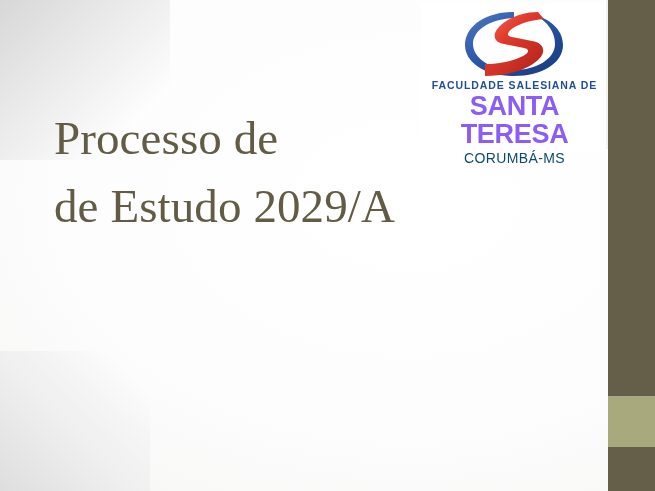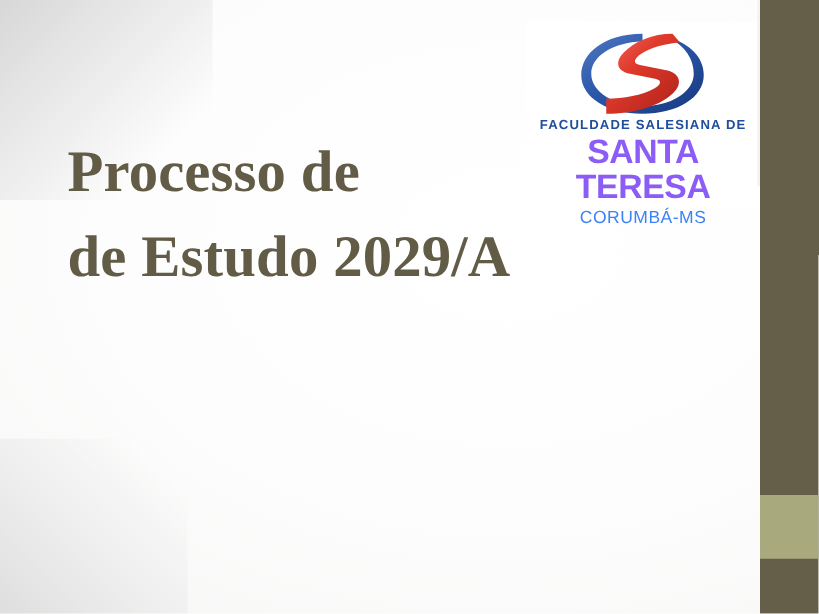--- a/index.html
+++ b/index.html
@@ -44,30 +44,30 @@
   .title-block {
     position: absolute;
     left: 54px;
     top: 104px;
     width: 520px;
   }
   .title-line {
     color: #625c46;
     font-size: 47px;
     line-height: 68px;
-    font-weight: bold;
+    font-weight: normal;
     letter-spacing: 0.1px;
     white-space: nowrap;
   }
 
   
   .logo-panel {
     position: absolute;
     left: 421px;
-    top: 18px;
+    top: 3px;
     width: 187px;
     height: 149px;
     background: #ffffff;
   }
   .logo-mark {
     position: absolute;
     left: 31px;
     top: 3px;
     width: 124px;
     height: 74px;
@@ -93,21 +93,21 @@
     font-weight: bold;
     color: #8b5cf6;
     letter-spacing: -0.3px;
     line-height: 28px;
     margin-top: 1px;
   }
   .logo-line3 {
     font-family: "Liberation Sans", "DejaVu Sans", sans-serif;
     font-size: 14px;
     font-weight: normal;
-    color: #3b82f6;
+    color: #0c4a6e;
     letter-spacing: 0.4px;
     line-height: 17px;
     margin-top: 2px;
   }
 
   
   .right-bar {
     position: absolute;
     left: 608px;
     top: 0;

